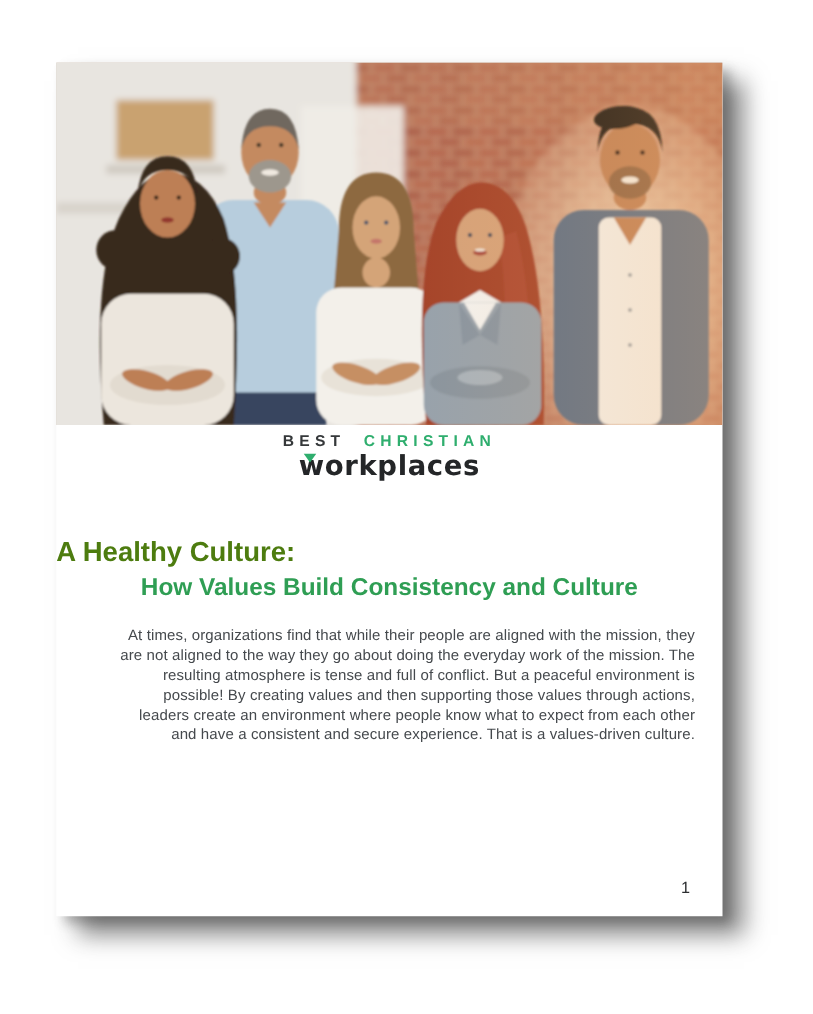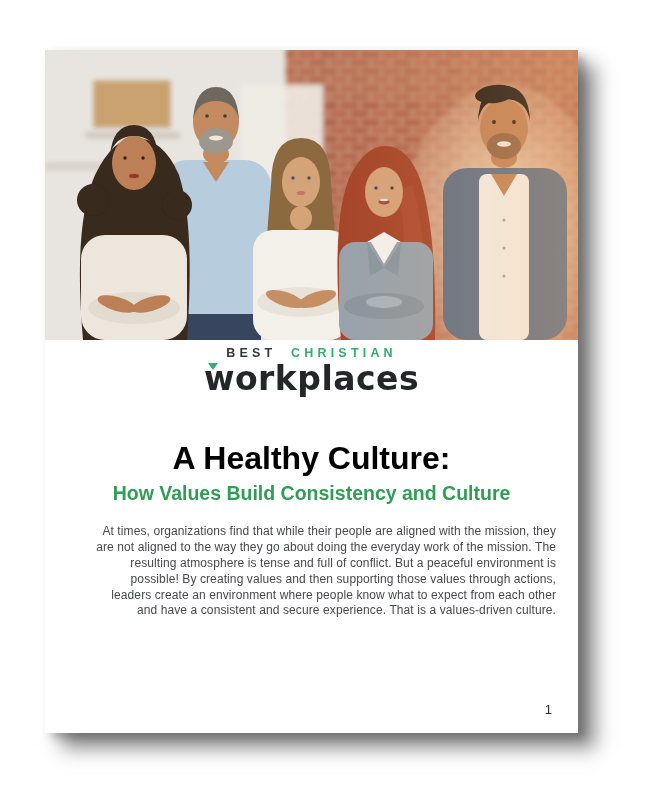--- a/index.html
+++ b/index.html
@@ -17,31 +17,31 @@
 
   .hero { width: 533px; height: 290px; overflow: hidden; background: #d9cfc6; }
   .hero svg { display: block; }
 
   .logo { text-align: center; margin-top: 7px; line-height: 1; }
   .logo-top { font-size: 12.5px; font-weight: 700; letter-spacing: 4.2px; color: #35383a; }
   .logo-top .w2 { color: #2fae6e; margin-left: 7px; }
   .logo-wordwrap {
     position: relative; display: inline-block; margin-top: 2px;
     font-family: "DejaVu Sans", sans-serif; font-weight: 700;
-    font-size: 33px; letter-spacing: 0.5px; color: #242628; line-height: 1.05;
+    font-size: 22px; letter-spacing: 0.5px; color: #242628; line-height: 1.05;
   }
   .logo-mark {
     position: absolute; left: 4px; top: 1px; width: 0; height: 0;
     border-left: 5px solid transparent; border-right: 5px solid transparent;
     border-top: 7px solid #2fae6e;
   }
 
   .title {
-    margin: 44px 0 0; text-align: center;
-    font-size: 32px; font-weight: 700; color: #000000; line-height: 1.15;
+    margin: 44px 0 0; text-align: left;
+    font-size: 22px; font-weight: 700; color: #4d7c0f; line-height: 1.15;
   }
   .subtitle {
     margin: 5px 0 0; text-align: center;
     font-size: 19.5px; font-weight: 700; color: #2f9e54; line-height: 1.2;
   }
   .body-text {
     margin: 19px 22px 0 49px; width: 462px;
     font-size: 12px; line-height: 1.32; color: #45494d;
     letter-spacing: 0.1px;
     text-align: right;

